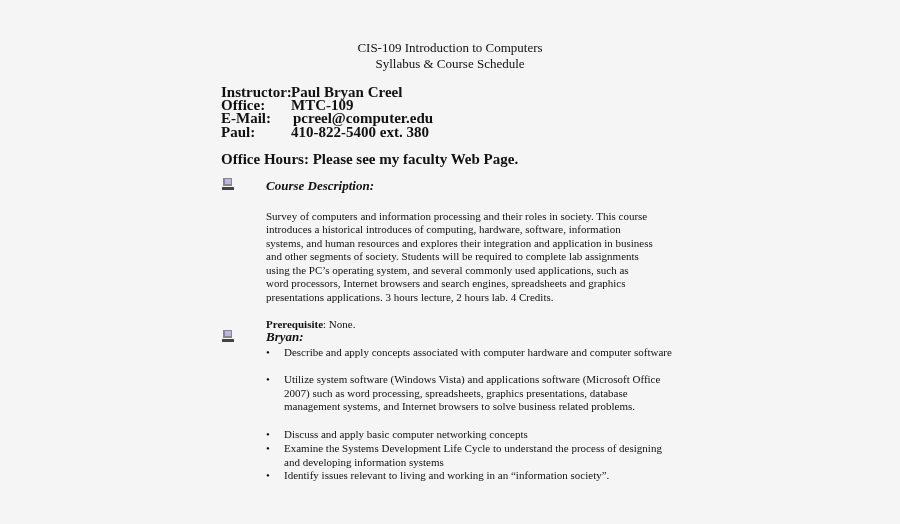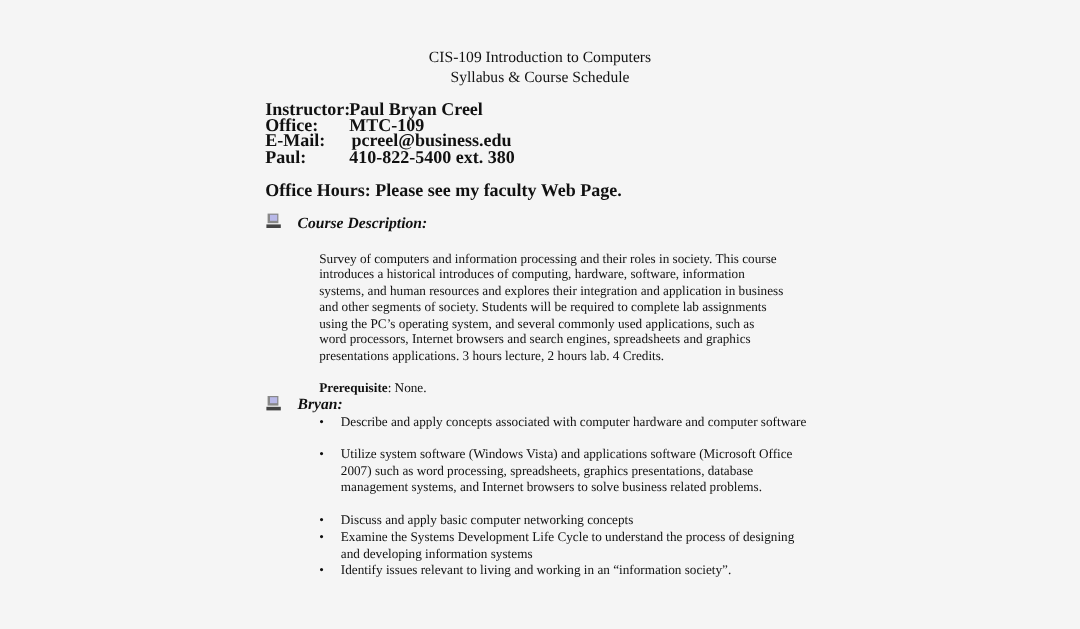--- a/index.html
+++ b/index.html
@@ -2,40 +2,40 @@
 <html><head>
 <meta charset="utf-8">
 <style>
   html, body { margin:0; padding:0; }
   body { width:900px; height:524px; background:#f5f5f5; position:relative; overflow:hidden;
          font-family:"Liberation Serif", "DejaVu Serif", serif; color:#111; }
   .abs { position:absolute; white-space:nowrap; }
   .title { left:0; width:900px; text-align:center; font-weight:normal; font-size:13px; }
   .b { font-weight:bold; font-size:15px; }
   .t { font-size:11px; line-height:13.4px;margin-top:16px; }
-  .h { font-weight:bold; font-style:italic; font-size:13px; }
+  .h { font-weight:bold; font-style:italic; font-size:13px;margin-left:18px; }
   .icon { position:absolute; width:12px; height:14px; }
   .mon { position:absolute; left:1px; top:0; width:9px; height:8px; background:#888; }
   .scr { position:absolute; left:2px; top:1px; width:6px; height:5px; background:#b8b8e8; }
   .base { position:absolute; left:0; top:9px; width:12px; height:3px; background:#444; }
   .bul { position:absolute; font-size:11px; }
   .li { position:absolute; font-size:11px; line-height:13.6px; white-space:normal; width:390px; }
 </style>
 </head>
 <body>
 
 <div class="abs title" style="top:40px">CIS-109 Introduction to Computers</div>
 <div class="abs title" style="top:56px">Syllabus &amp; Course Schedule</div>
 
 <div class="abs b" style="left:221px;top:84px">Instructor:</div>
 <div class="abs b" style="left:291px;top:84px">Paul Bryan Creel</div>
 <div class="abs b" style="left:221px;top:97px">Office:</div>
 <div class="abs b" style="left:291px;top:97px">MTC-109</div>
 <div class="abs b" style="left:221px;top:110px">E-Mail:</div>
-<div class="abs b" style="left:293px;top:110px">pcreel@business.edu</div>
+<div class="abs b" style="left:293px;top:110px">pcreel@computer.edu</div>
 <div class="abs b" style="left:221px;top:124px">Paul:</div>
 <div class="abs b" style="left:291px;top:124px">410-822-5400 ext. 380</div>
 
 <div class="abs b" style="left:221px;top:151px">Office Hours: Please see my faculty Web Page.</div>
 
 <div class="icon" style="left:222px;top:178px">
     <div class="mon">
       <div class="scr"></div>
     </div>
     <div class="base"></div>

